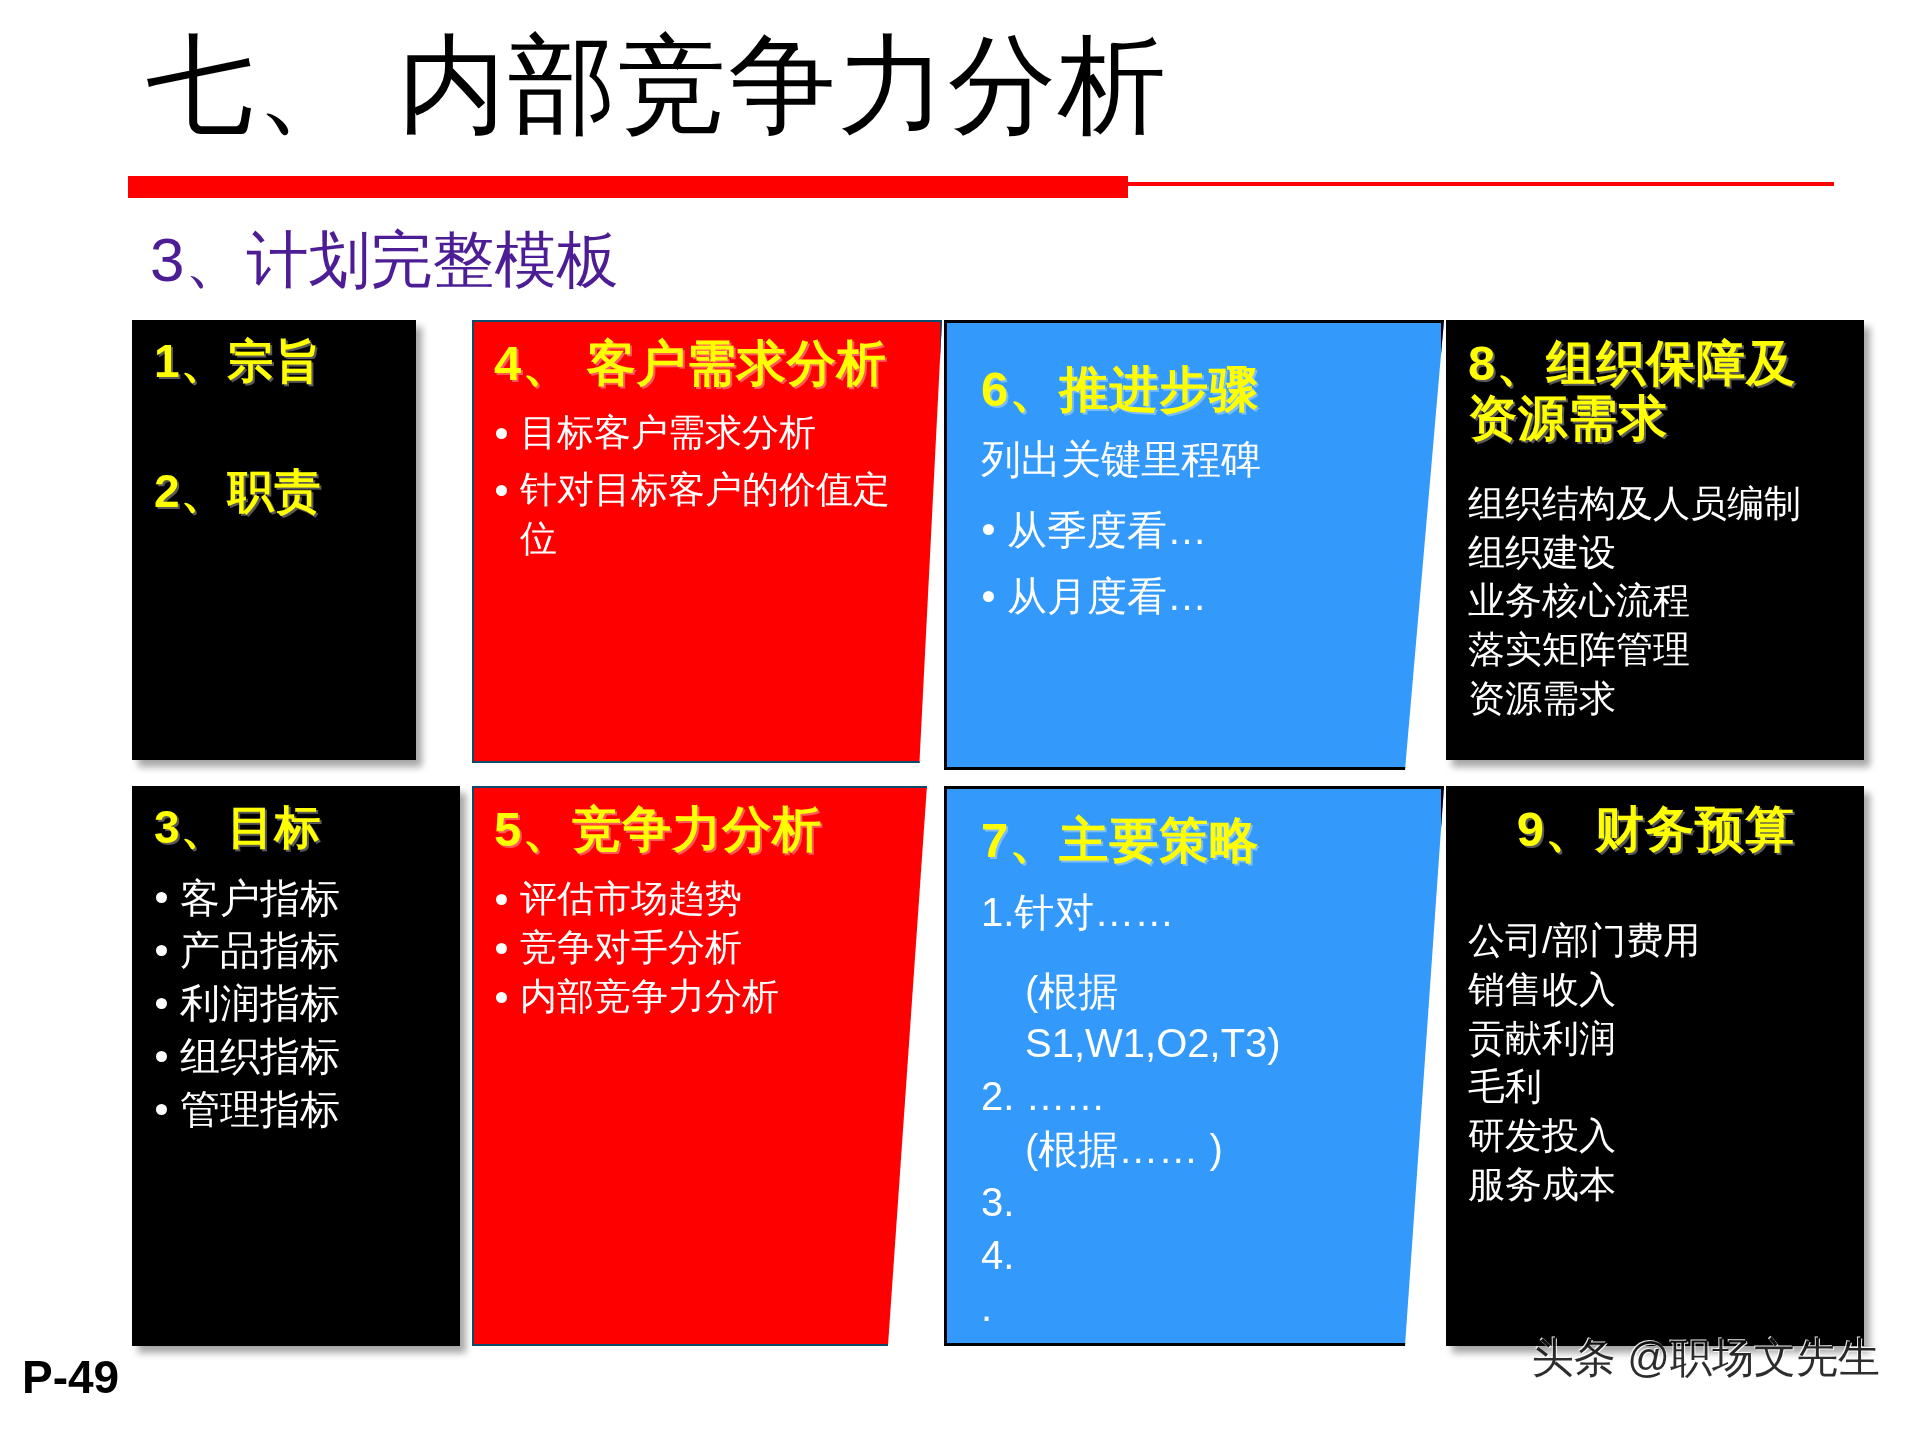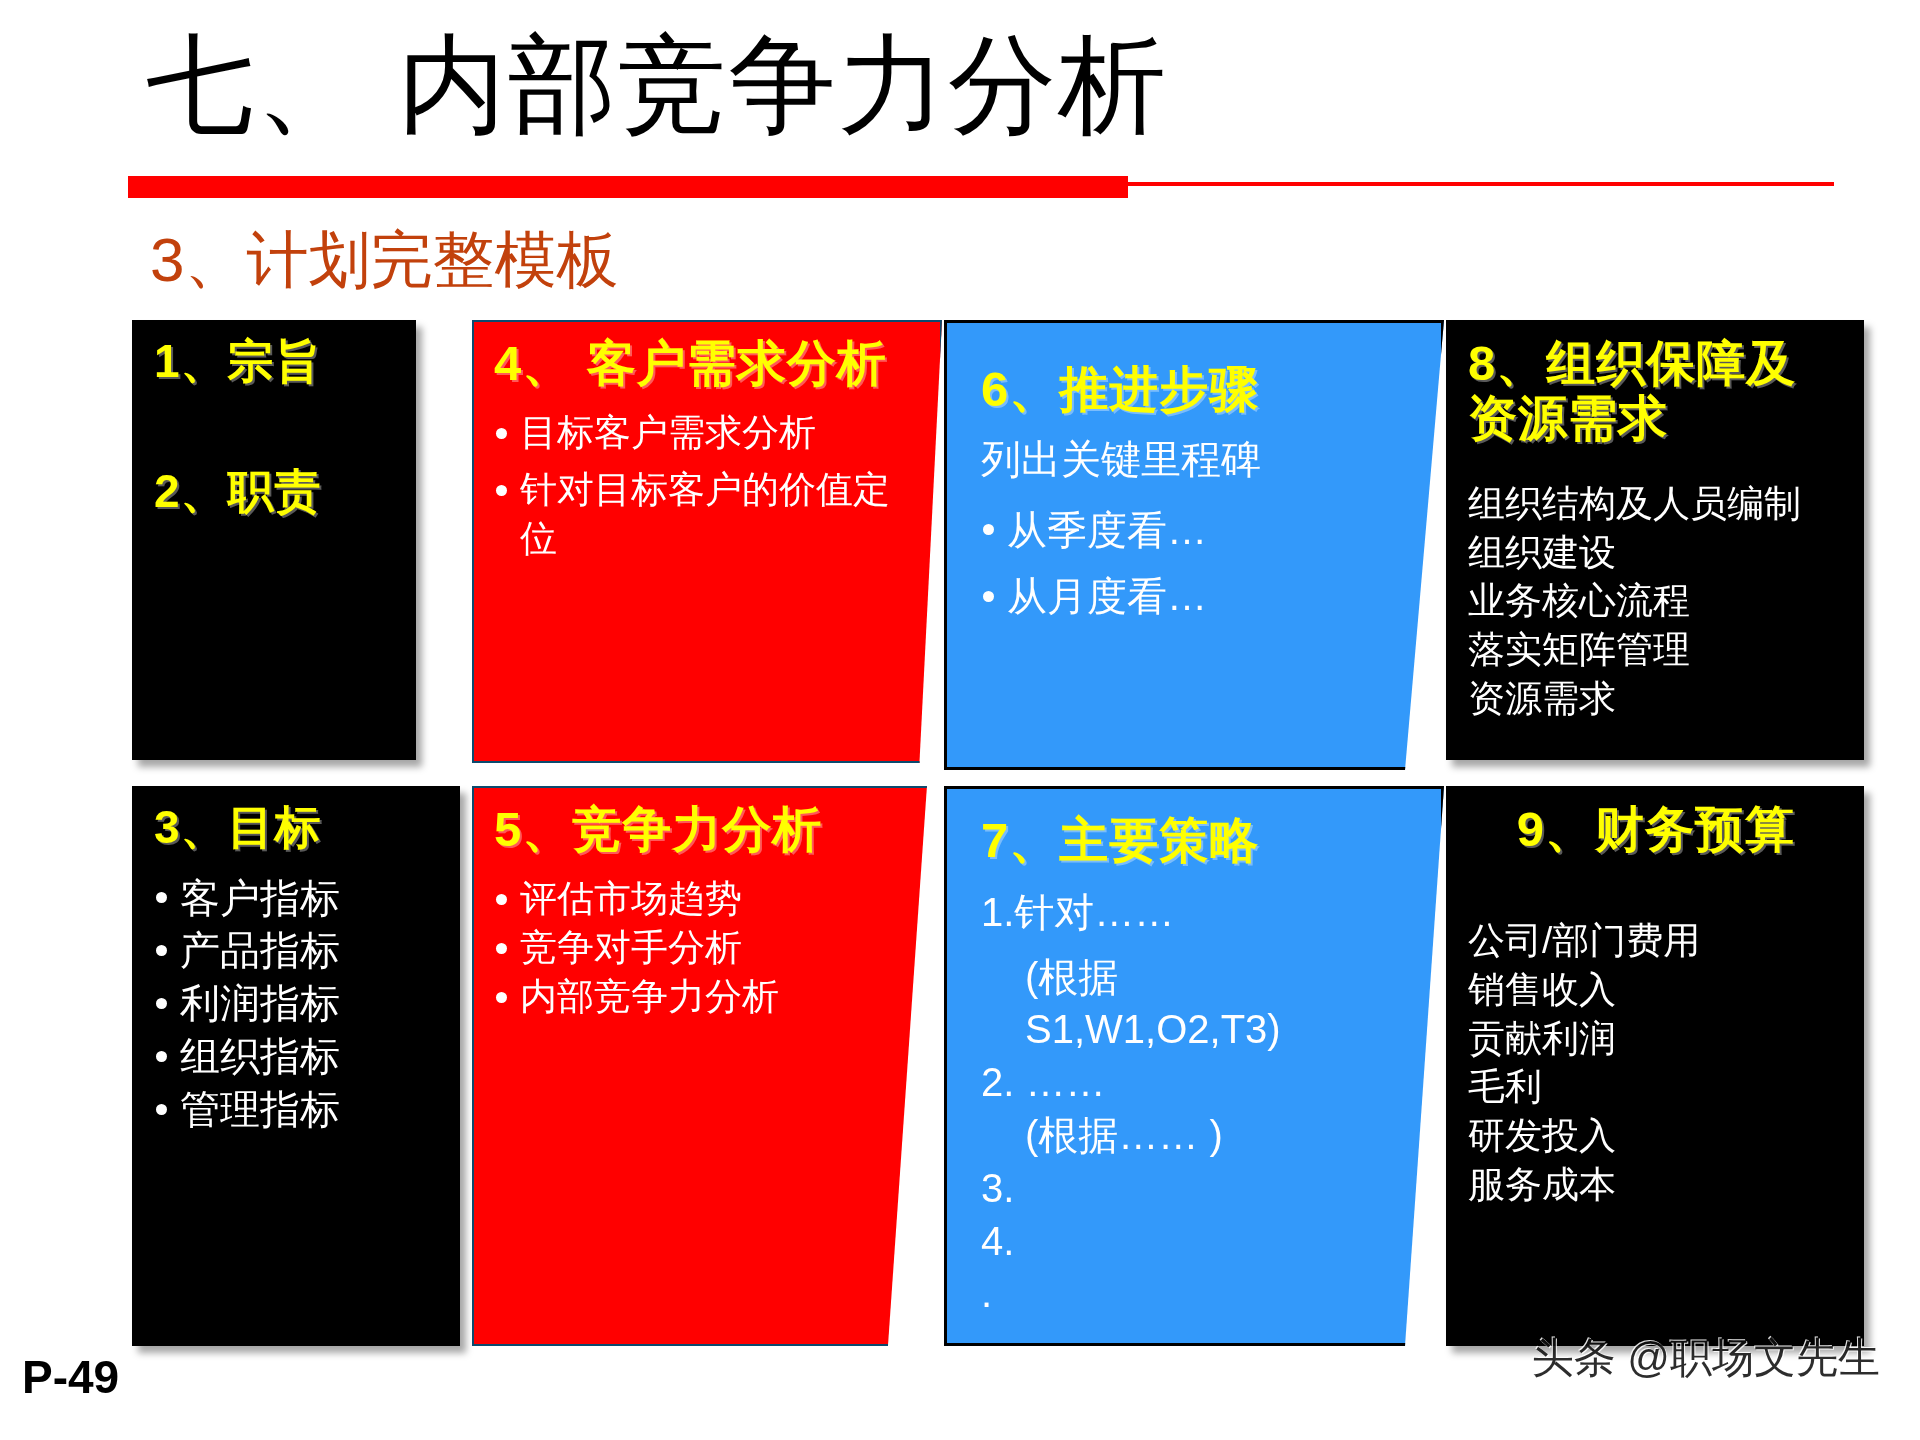--- a/index.html
+++ b/index.html
@@ -22,21 +22,21 @@
   .rule-thin{
     position:absolute;left:128px;top:182px;
     width:1706px;height:4px;background:#ff0000;
   }
   .rule-thick{
     position:absolute;left:128px;top:176px;
     width:1000px;height:22px;background:#ff0000;
   }
   .subtitle{
     position:absolute;left:150px;top:218px;
-    font-size:62px;color:#c2410c;font-weight:400;
+    font-size:62px;color:#4c1d95;font-weight:400;
     white-space:nowrap;
   }
 
   
   .box{
     position:absolute;
     box-sizing:border-box;
     box-shadow:6px 7px 7px rgba(0,0,0,0.35);
   }
   .box.black{background:#000000;border:2px solid #000000;}
@@ -150,21 +150,21 @@
       </ul>
     </div>
   </div>
 
   <div class="box blue clip-blue" style="left:944px;top:786px;width:500px;height:560px;">
     <div class="inner" style="padding-left:34px;padding-top:24px;padding-right:70px;">
       <div class="h-yellow lg">7、主要策略</div>
       <div class="spacer-sm"></div>
       <ul class="plain-list body-white">
         <li>1.针对……</li>
-        <li class="indent" style="margin-top:12px;">(根据S1,W1,O2,T3)</li>
+        <li class="indent" style="margin-top:26px;">(根据S1,W1,O2,T3)</li>
         <li>2. ……</li>
         <li class="indent">(根据…… )</li>
         <li>3.</li>
         <li>4.</li>
         <li>.</li>
       </ul>
     </div>
   </div>
 
   <div class="box black" style="left:1446px;top:320px;width:418px;height:440px;">

